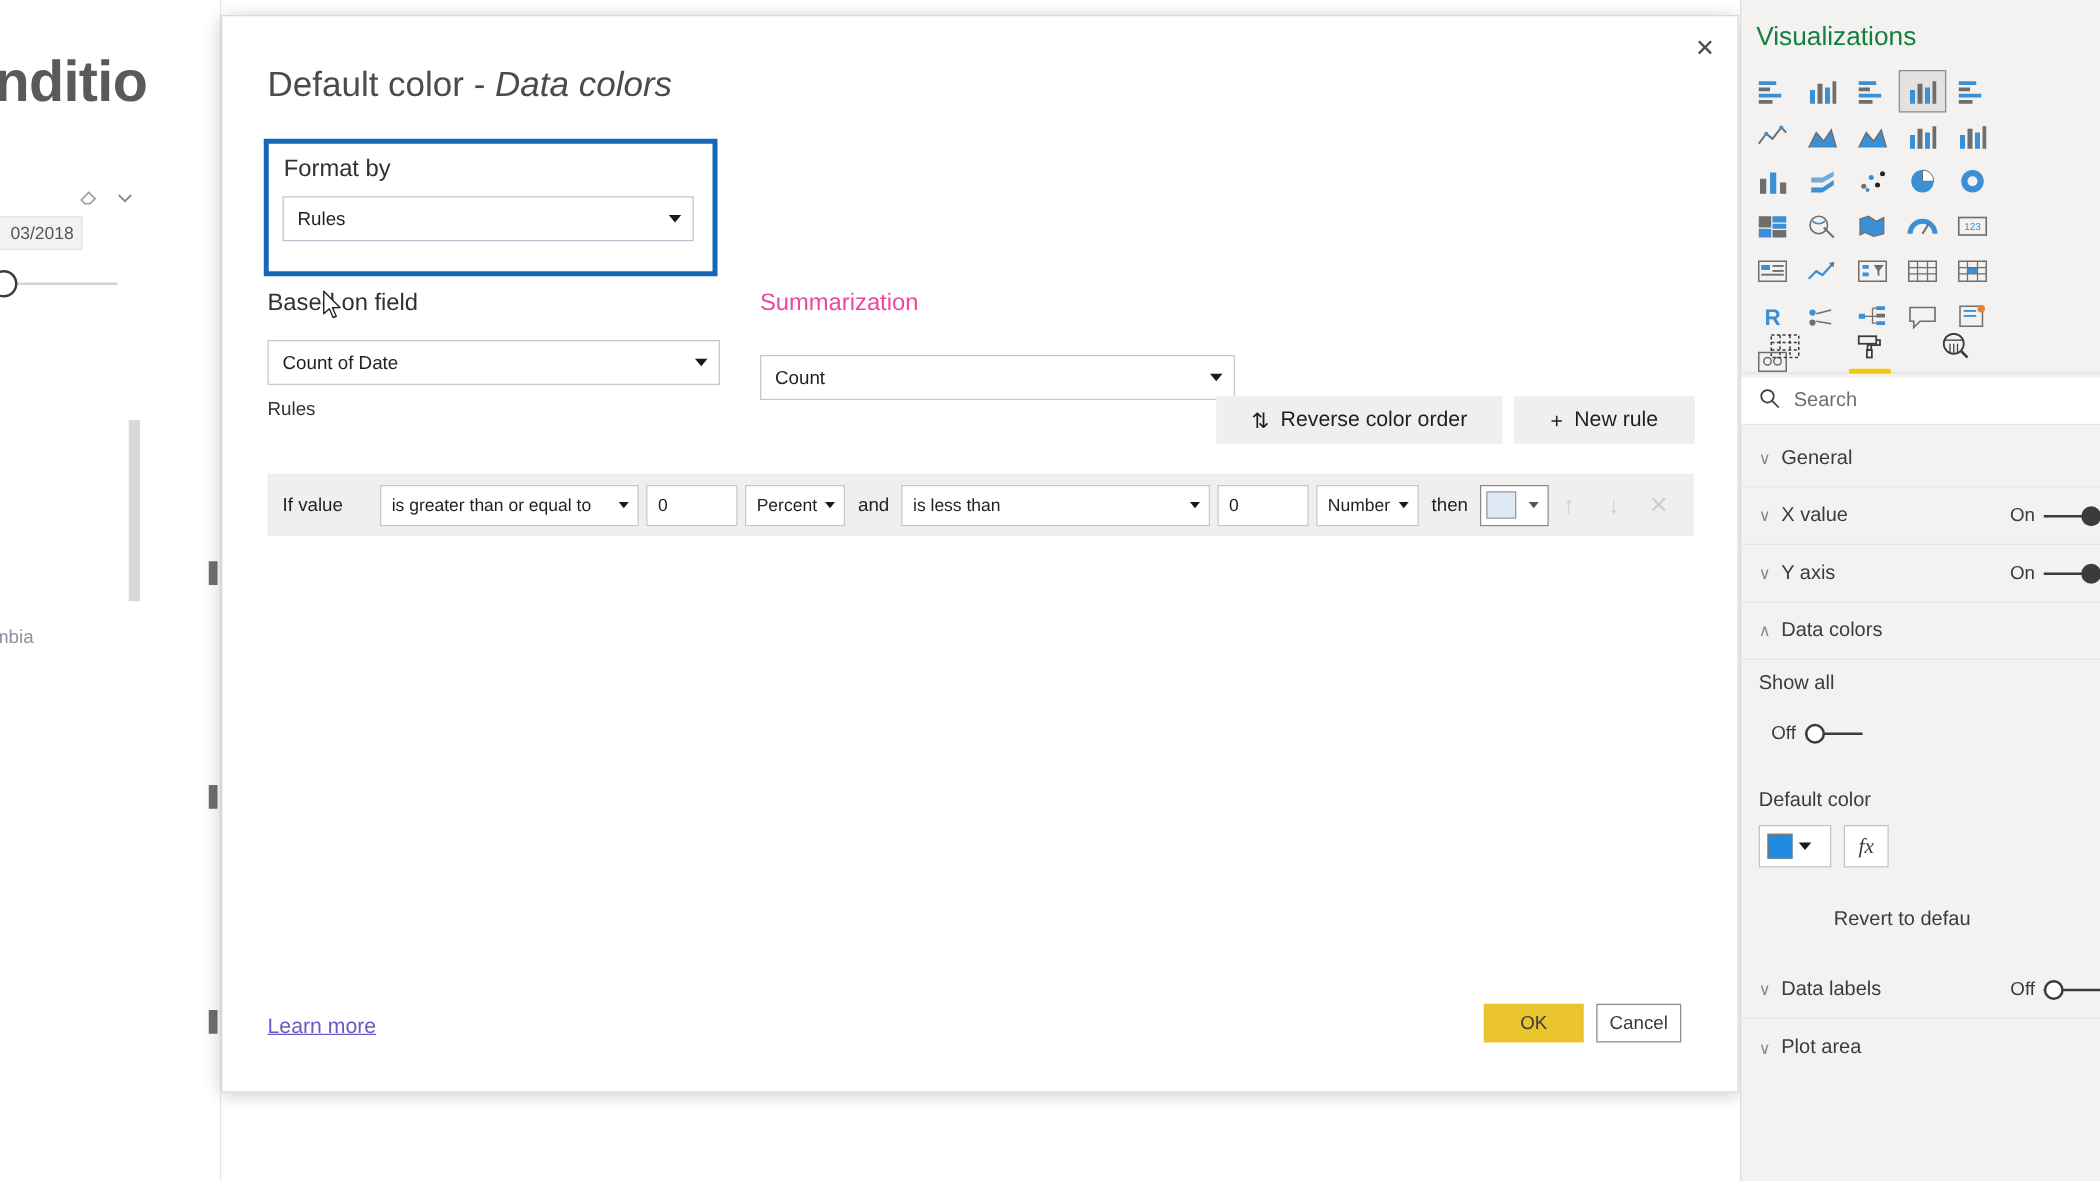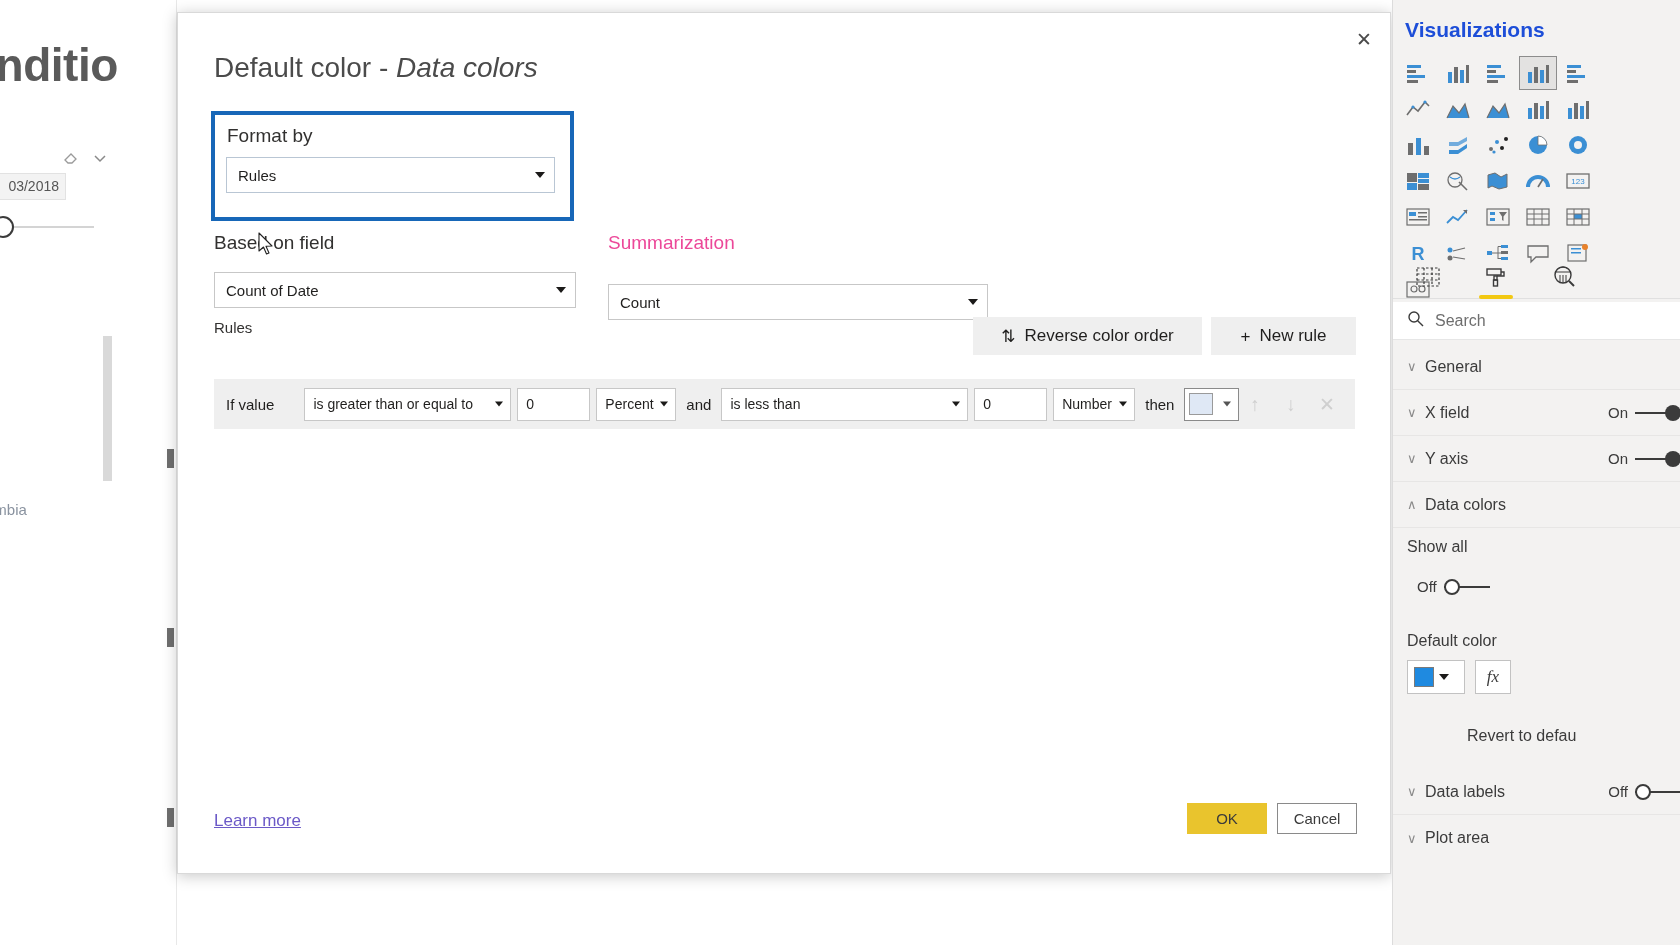--- a/index.html
+++ b/index.html
@@ -228,36 +228,36 @@
   }
   #ok-button {
     position: absolute; left: 1009px; top: 790px;
     width: 80px; height: 31px;
     background: #e9c42d; border: none;
     font-size: 15px; color: #3b3b3b;
     font-family: "Liberation Sans", sans-serif; cursor: pointer;
   }
   #cancel-button {
     position: absolute; left: 1099px; top: 790px;
-    width: 80px; height: 31px;
+    width: 68px; height: 31px;
     background: #ffffff; border: 1px solid #8a8a8a;
     font-size: 15px; color: #3b3b3b;
     font-family: "Liberation Sans", sans-serif; cursor: pointer;
   }
 
   
   #viz-pane {
     position: absolute; left: 1392px; top: 0;
     width: 288px; height: 945px;
     background: #f3f2f1;
     border-left: 1px solid #dcdcdc;
   }
   #viz-title {
     position: absolute; left: 12px; top: 18px;
-    font-size: 21px; color: #1d4ed8; font-weight: bold;
+    font-size: 21px; color: #15803d;
   }
   #viz-grid {
     position: absolute; left: 6px; top: 56px;
     width: 200px;
     display: grid;
     grid-template-columns: repeat(5, 38px);
     grid-auto-rows: 34px;
     gap: 2px;
   }
   .viz-icon {
@@ -778,21 +778,21 @@
     <input id="search-input" placeholder="Search" style="">
   </div>
 
   <div class="fmt-row" id="row-general">
     <span class="fmt-chev">∨</span>
     <span class="fmt-label">General</span>
   </div>
 
   <div class="fmt-row" id="row-xaxis">
     <span class="fmt-chev">∨</span>
-    <span class="fmt-label">X field</span>
+    <span class="fmt-label">X value</span>
     <span class="fmt-toggle">
       <span>On</span>
       <span class="sw on">
           <span class="bar"></span>
           <span class="knob"></span>
         </span>
     </span>
   </div>
 
   <div class="fmt-row" id="row-yaxis">

